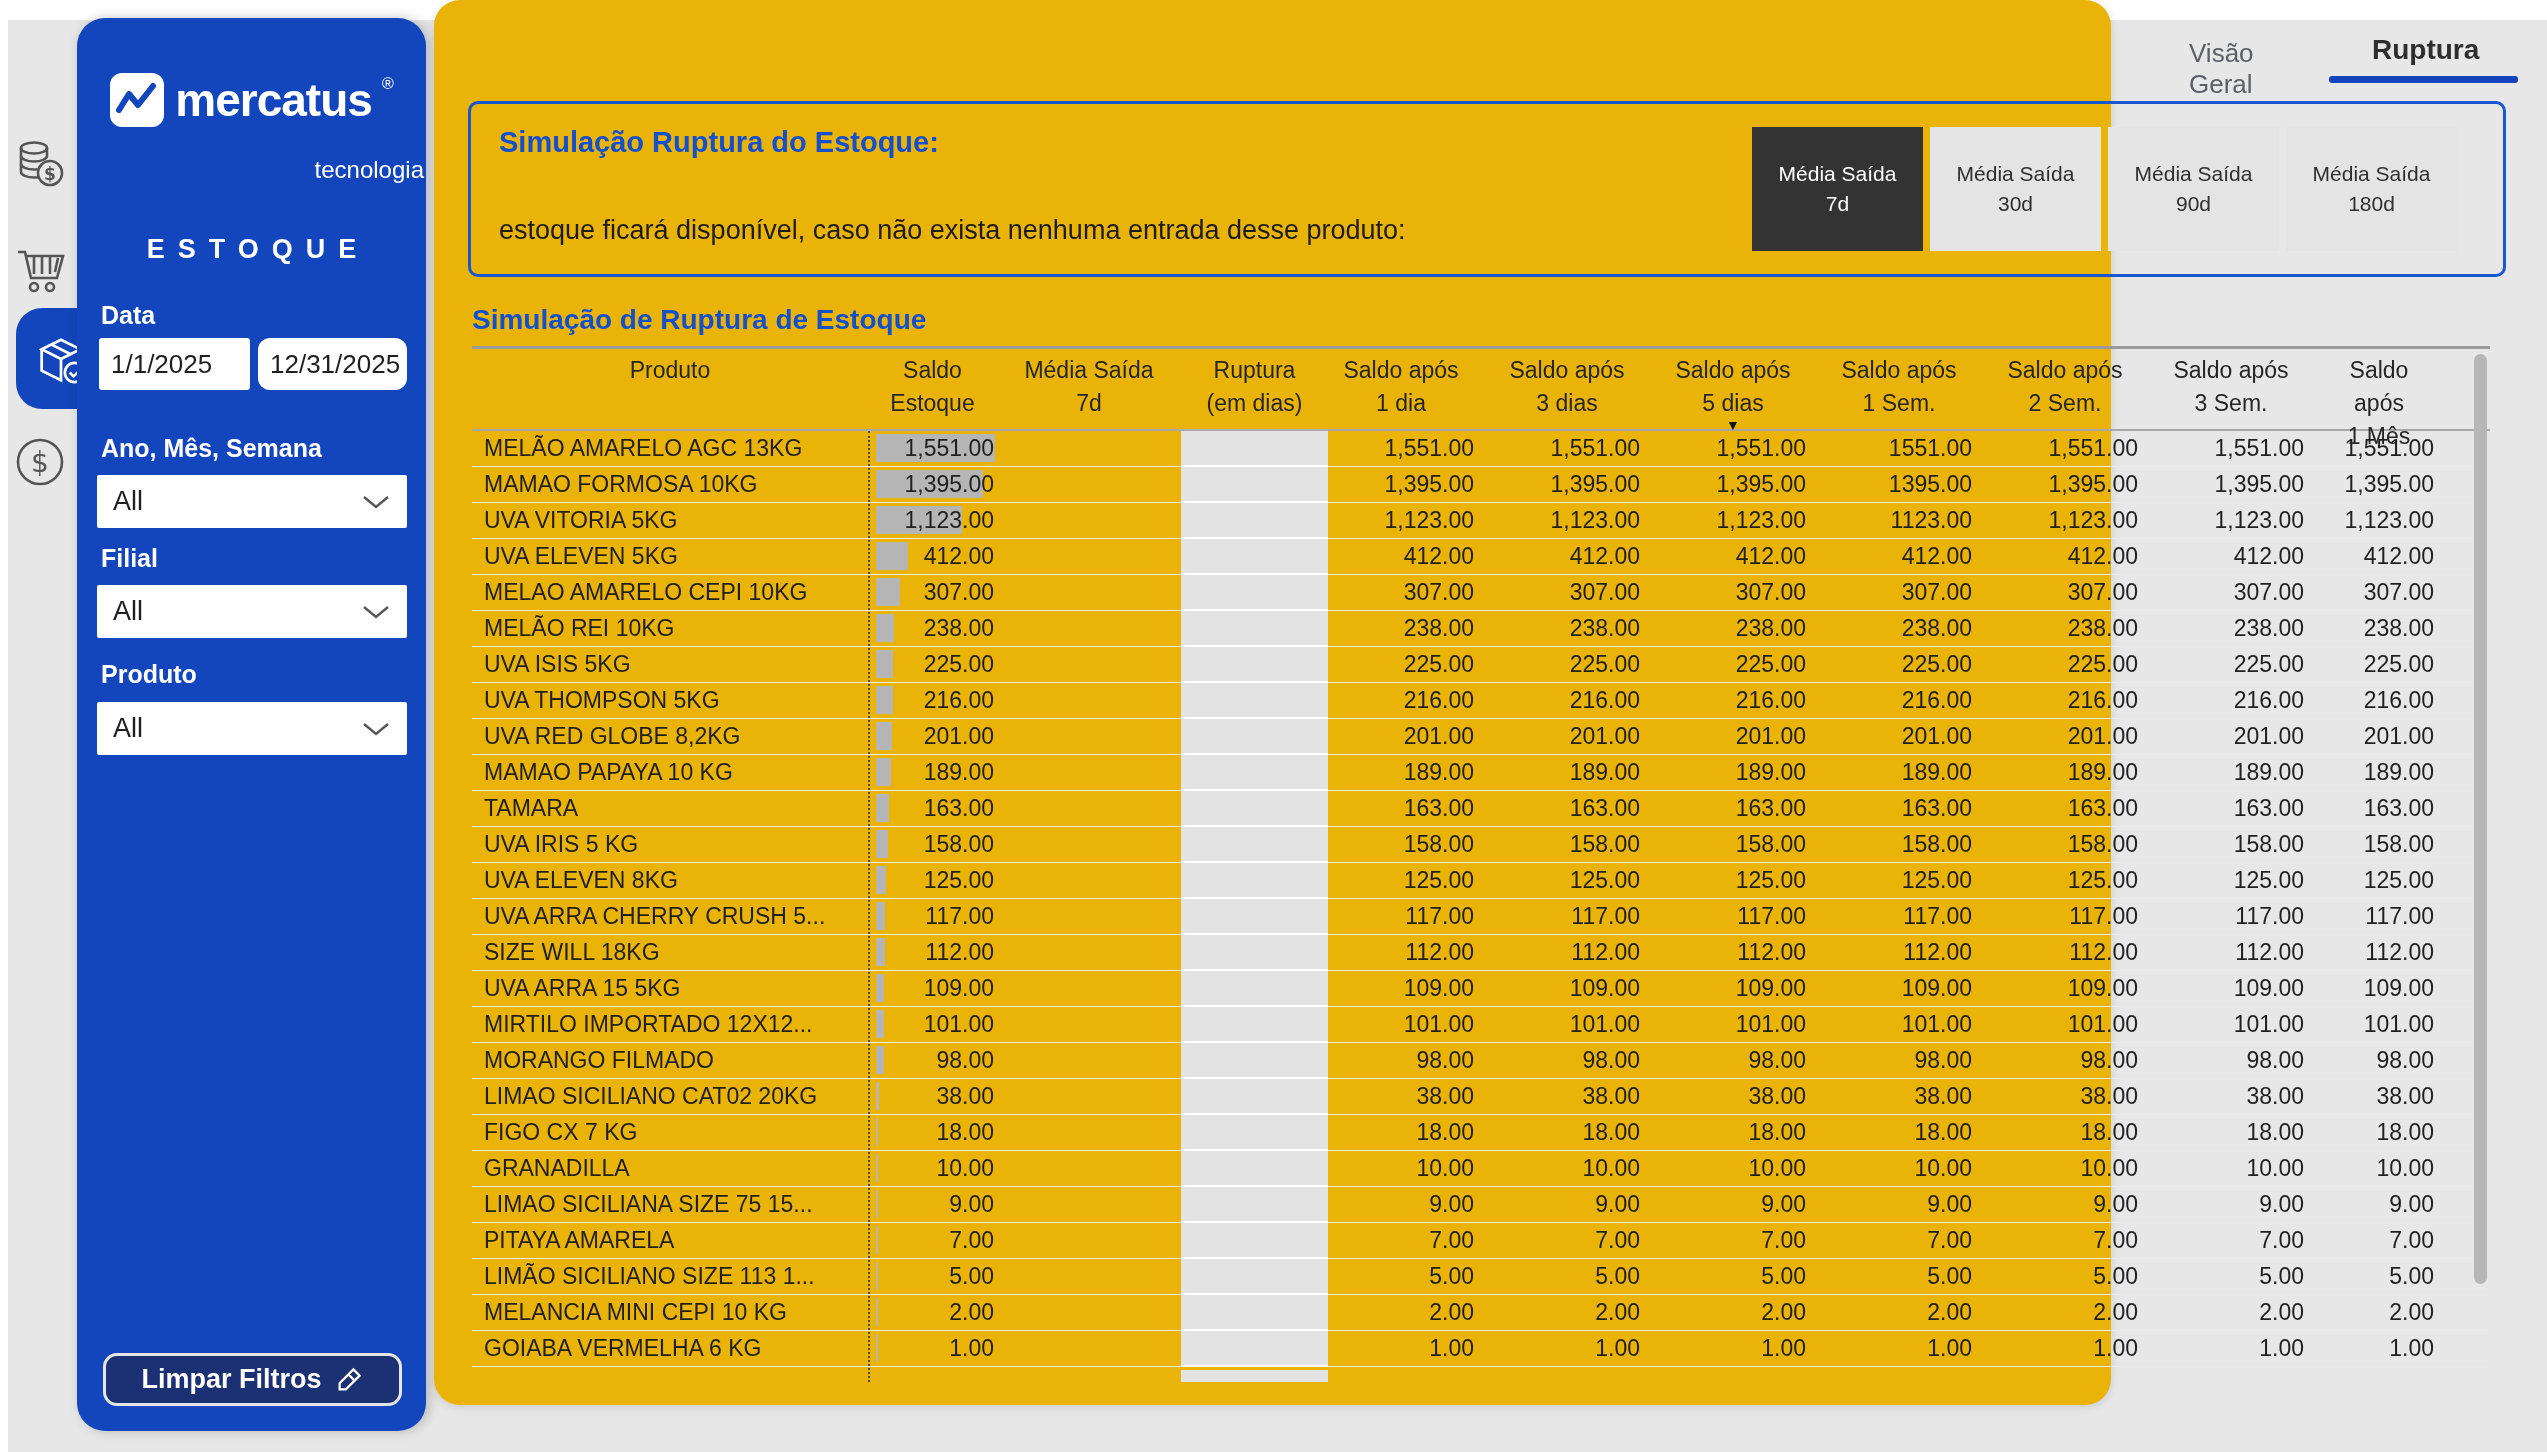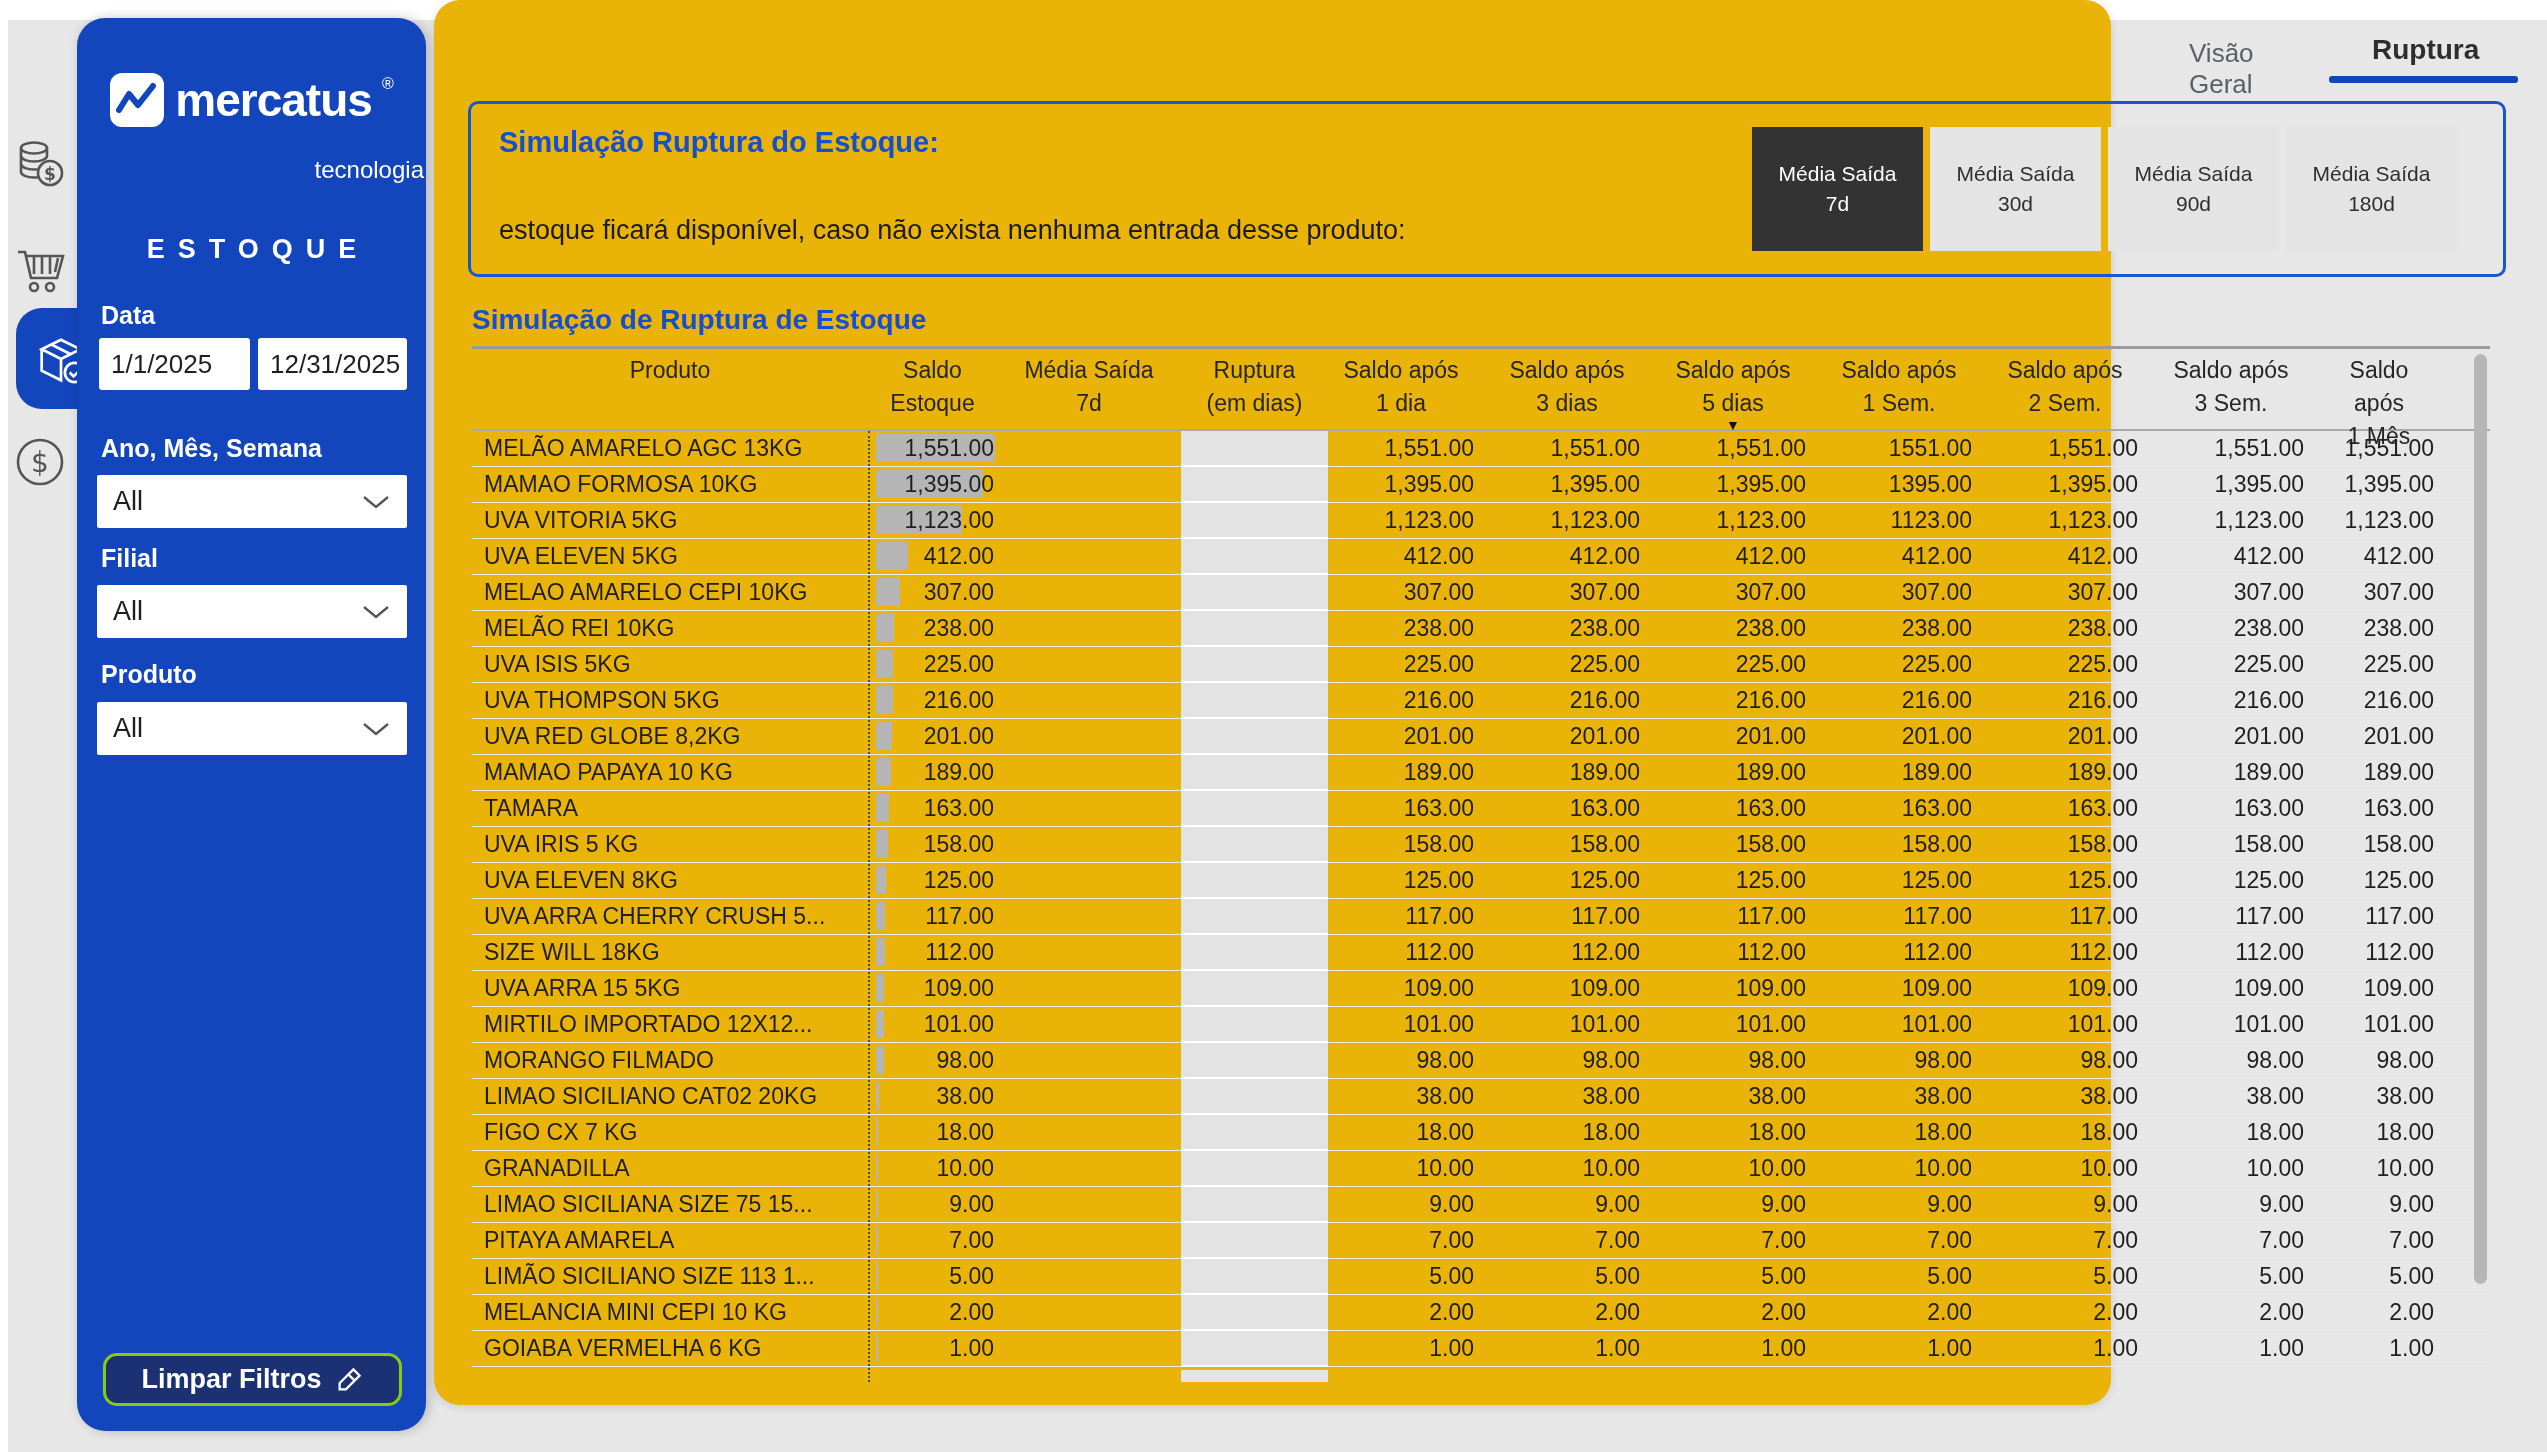--- a/index.html
+++ b/index.html
@@ -25,21 +25,21 @@
   .brand-reg{color:#fff;font-size:16px;vertical-align:super;position:relative;top:-16px;}
   .brand-sub{color:#fff;font-size:24px;align-self:flex-end;margin-top:-4px;margin-right:2px;}
   .brand-app{color:#fff;font-size:27px;font-weight:bold;letter-spacing:13px;margin-top:18px;text-indent:13px;}
   .f-label{position:absolute;left:24px;color:#fff;font-weight:bold;font-size:25px;}
   .f-input{position:absolute;height:52px;background:#fff;border-radius:3px;color:#1f1f1f;
       font-size:26px;display:flex;align-items:center;padding-left:12px;box-sizing:border-box;}
   .f-select{position:absolute;left:20px;width:310px;height:53px;background:#fff;border-radius:2px;
       color:#1f1f1f;font-size:27px;display:flex;align-items:center;padding-left:16px;box-sizing:border-box;}
   .f-select svg{position:absolute;right:16px;width:30px;height:18px;}
   .clear-btn{position:absolute;left:26px;top:1335px;width:299px;height:53px;background:#1C3173;
-      border:3px solid #84cc16;border-radius:14px;box-sizing:border-box;display:flex;align-items:center;
+      border:3px solid #e5e5e5;border-radius:14px;box-sizing:border-box;display:flex;align-items:center;
       justify-content:center;gap:12px;color:#fff;font-size:27px;font-weight:bold;cursor:pointer;}
   .clear-btn svg{width:30px;height:30px;}
 
   
   .card{position:absolute;left:434px;top:0;width:1677px;height:1405px;background:#eab308;
       border-radius:26px;box-shadow:0 2px 10px rgba(0,0,0,.12);}
   .tab-visao{position:absolute;left:1755px;top:38px;font-size:26px;color:#5c6066;cursor:pointer;}
   .tab-ruptura{position:absolute;left:1938px;top:34px;font-size:28px;font-weight:bold;color:#2e2e2e;cursor:pointer;}
   .tab-underline{position:absolute;left:1895px;top:76px;width:189px;height:7px;background:#1346BC;border-radius:3px;}
 
@@ -136,21 +136,21 @@
         </svg>
         <span class="brand-name">mercatus</span>
         <span class="brand-reg">®</span>
       </div>
       <span class="brand-sub">tecnologia</span>
       <span class="brand-app">ESTOQUE</span>
     </div>
 
     <div class="f-label" style="top:283px;">Data</div>
     <div class="f-input" style="left:22px;top:320px;width:151px;">1/1/2025</div>
-    <div class="f-input" style="left:181px;top:320px;width:149px;">12/31/2025</div>
+    <div class="f-input" style="left:181px;top:320px;width:149px;border-radius:12px;">12/31/2025</div>
 
     <div class="f-label" style="top:416px;">Ano, Mês, Semana</div>
     <div class="f-select" style="top:457px;">
       <span>All</span>
       <svg viewBox="0 0 30 18">
           <polyline points="3,4 15,14 27,4" fill="none" stroke="#555" stroke-width="2.4"></polyline>
         </svg>
     </div>
 
     <div class="f-label" style="top:526px;">Filial</div>

